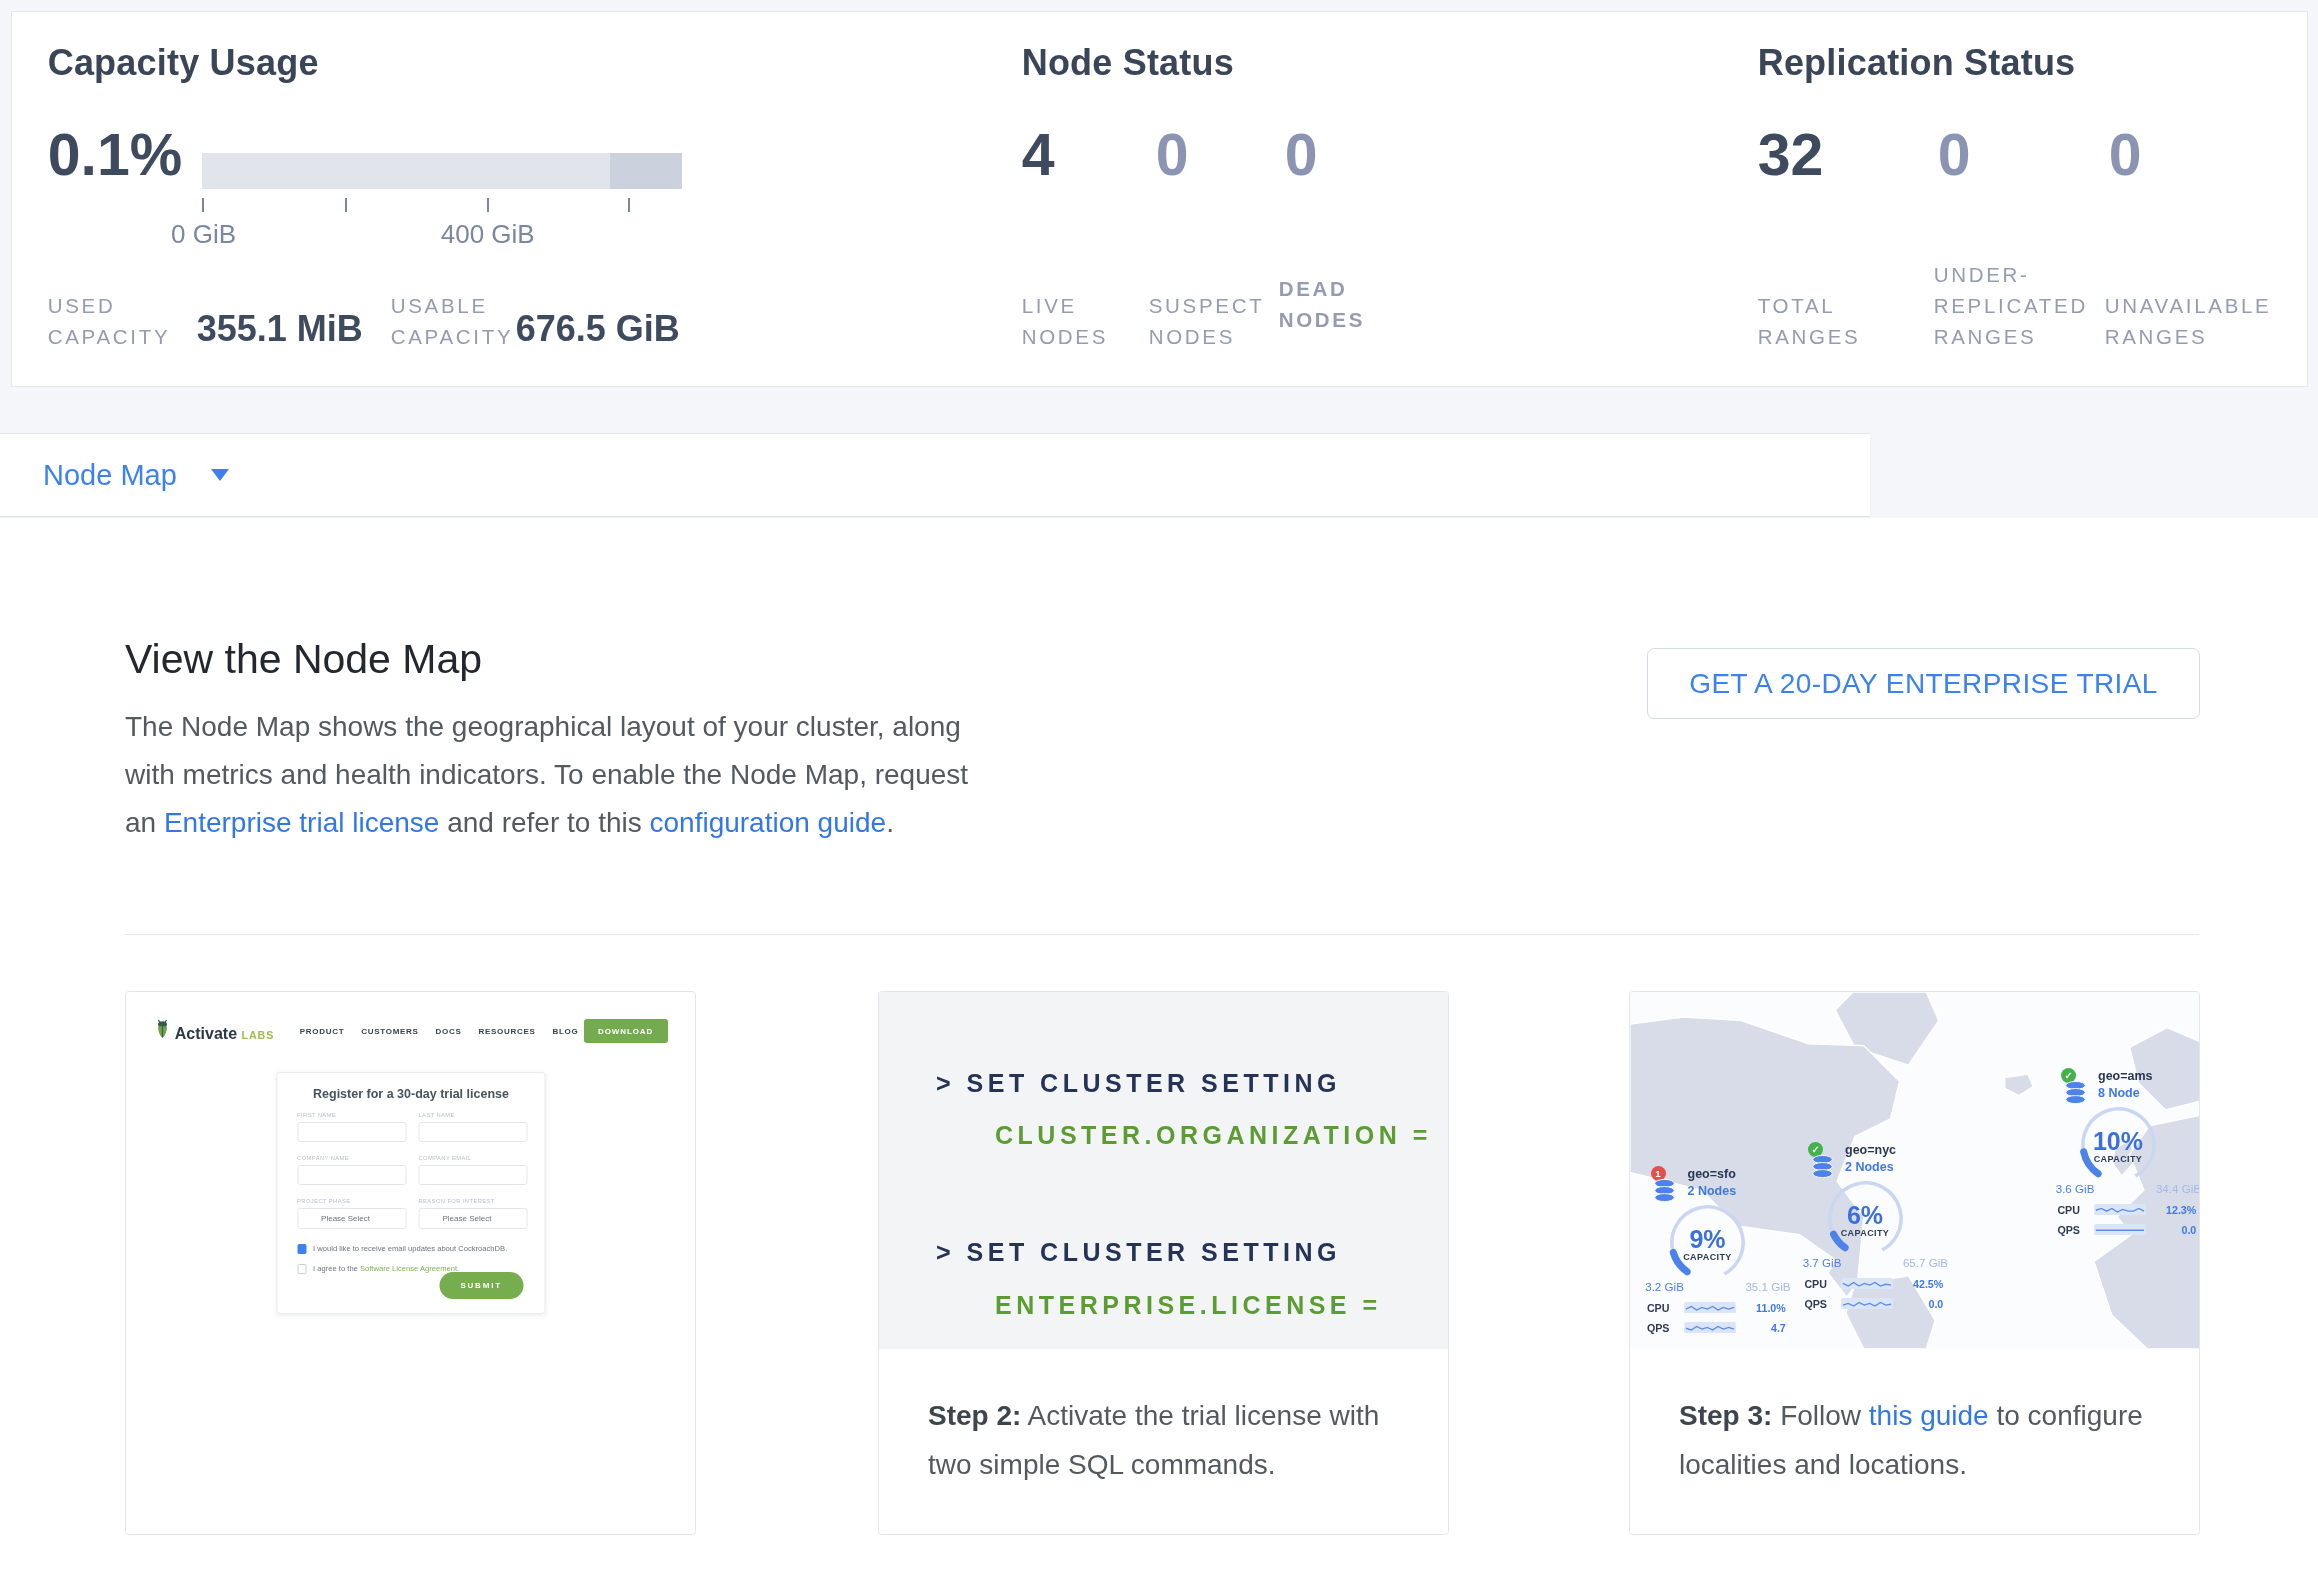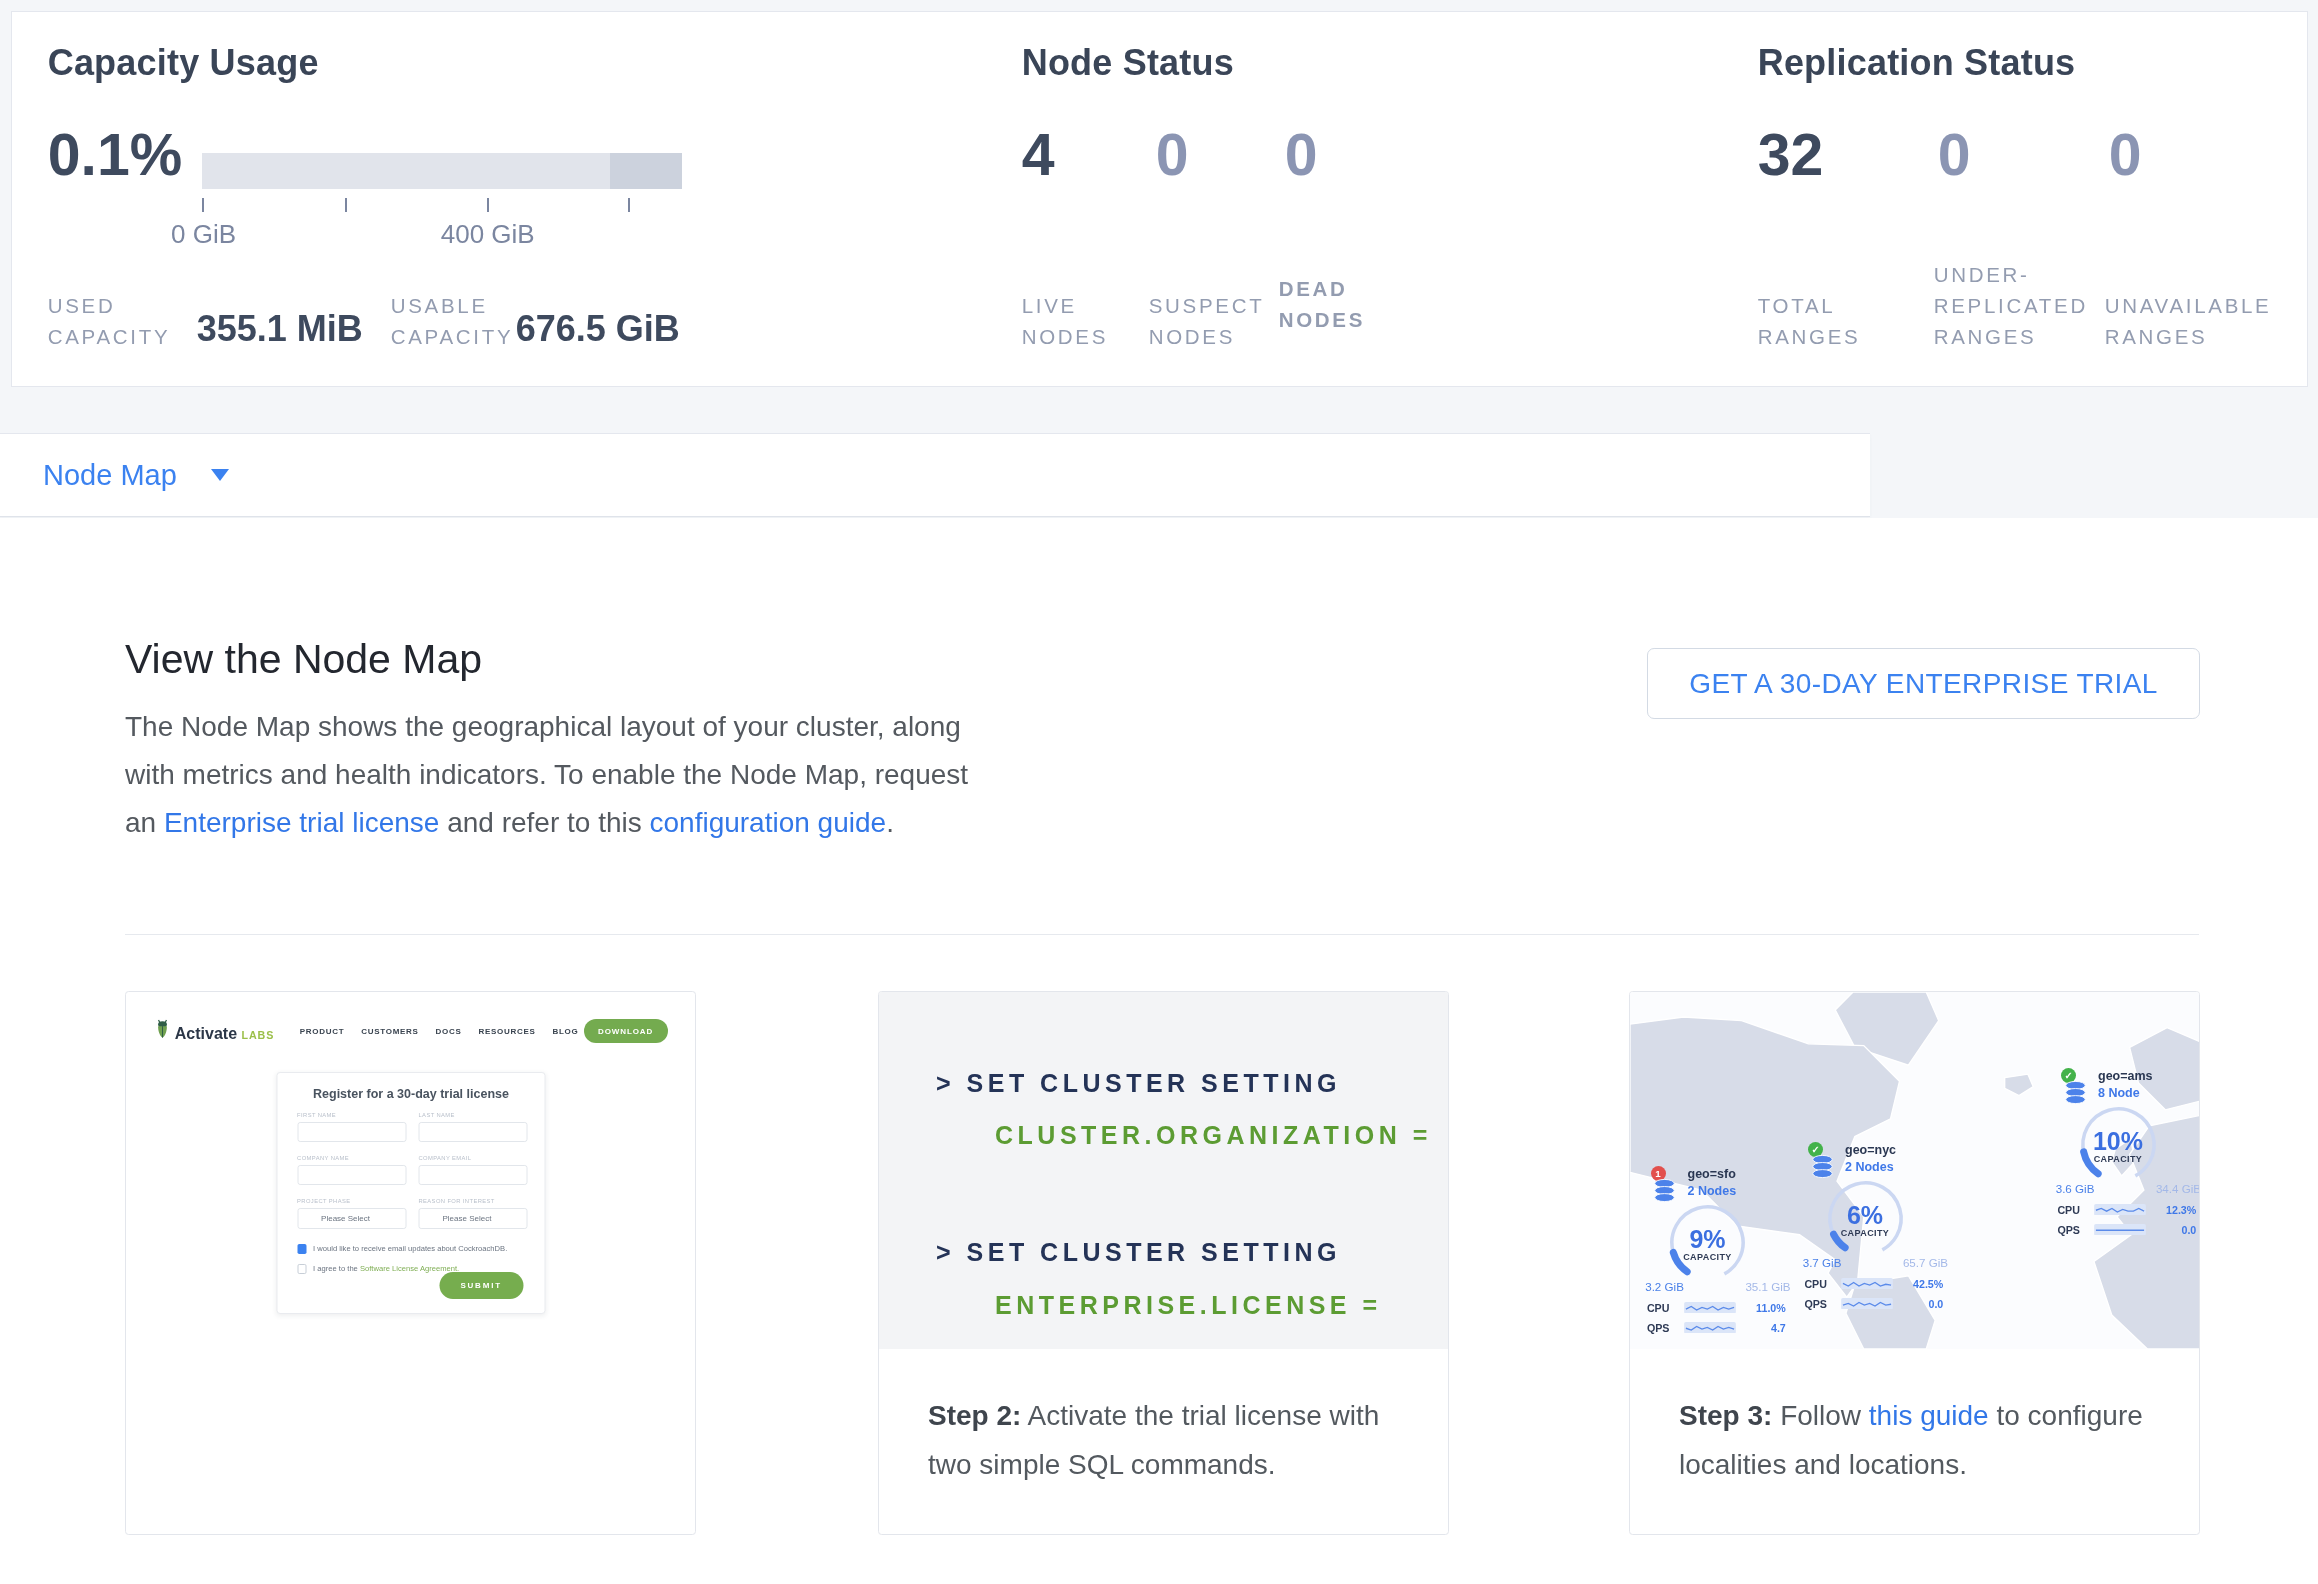--- a/index.html
+++ b/index.html
@@ -39,21 +39,21 @@
   .caption b { color:#3f454d; }
 
   
   .mini { position:absolute; left:16px; top:16px; width:538px; height:328px; background:#fff; }
   .mini-nav { position:absolute; left:0; right:0; top:0; height:46px; display:flex; align-items:center; }
   .mini-logo { display:flex; align-items:baseline; margin-left:12.5px; }
   .mini-logo .nm { font-size:16px; font-weight:700; color:#2c3748; margin-left:5.3px; }
   .mini-logo .sf { font-size:10.7px; font-weight:700; color:#9bbf49; letter-spacing:0.9px; margin-left:4.5px; }
   .mini-links { margin-left:auto; display:flex; align-items:center; gap:17px; }
   .mini-links span { font-size:8px; font-weight:700; letter-spacing:0.7px; color:#39434f; }
-  .mini-pill { height:24px; padding:0 14.3px; background:#74ab4f; border-radius:12px; color:#fff; font-size:8px; font-weight:700; letter-spacing:0.9px; display:flex; align-items:center; margin-right:12.5px; margin-left:5.3px; }
+  .mini-pill { height:24px; padding:0 14.3px; background:#74ab4f; border-radius:3px; color:#fff; font-size:8px; font-weight:700; letter-spacing:0.9px; display:flex; align-items:center; margin-right:12.5px; margin-left:5.3px; }
   .mini-form { position:absolute; left:50%; transform:translateX(-50%); top:64px; width:269px; height:242px; background:#fff; border:0.9px solid #e9ebef; border-radius:3.6px; box-shadow:0 1.8px 5.3px rgba(40,50,70,.08); }
   .mf-title { position:absolute; left:0; right:0; top:14.3px; text-align:center; font-size:12.5px; font-weight:600; color:#49535f; }
   .mf-label { position:absolute; font-size:5.8px; letter-spacing:0.4px; color:#b8bfca; }
   .mf-input { position:absolute; width:109px; height:19.6px; border:0.9px solid #e2e6eb; border-radius:2.7px; background:#fff; }
   .mf-select { position:absolute; width:109px; height:21.4px; border:0.9px solid #e2e6eb; border-radius:2.7px; font-size:8px; color:#6b7481; display:flex; align-items:center; padding-left:23px; }
   .mf-cb-row { position:absolute; left:19.6px; display:flex; align-items:center; gap:6.2px; }
   .mf-cb { width:9.8px; height:9.8px; border-radius:1.8px; }
   .mf-cb.on { background:#3b82f0; } .mf-cb.off { background:#fff; border:0.9px solid #c7ced7; }
   .mf-cb-text { font-size:7.6px; color:#6b7481; white-space:pre; }
   .mf-cb-text .grn { color:#7fae54; }
@@ -126,21 +126,21 @@
   <span class="label">Node Map</span>
   <span class="caret-down"></span>
 </div>
 
 <div class="main">
 
   <div class="hero-title">View the Node Map</div>
 
   <div class="hero-desc"><span>The Node Map shows the geographical layout of your cluster, along with metrics and health indicators. To enable the Node Map, request an </span><span class="link">Enterprise trial license</span><span> and refer to this </span><span class="link">configuration guide</span><span>.</span></div>
 
-  <div class="cta-btn">GET A 30-DAY ENTERPRISE TRIAL</div>
+  <div class="cta-btn">GET A 20-DAY ENTERPRISE TRIAL</div>
 
   <div class="divider"></div>
 
   <div class="card card-1">
     <div class="mini">
       <div class="mini-nav">
         <div class="mini-logo">
           <svg width="15" height="19.6" viewBox="0 0 17 22">
             <path d="M4 1 L6 5 M13 1 L11 5" stroke="#2f5d46" stroke-width="1.4" fill="none"></path>
             <ellipse cx="8.5" cy="6" rx="5" ry="3.5" fill="#2f5d46"></ellipse>

